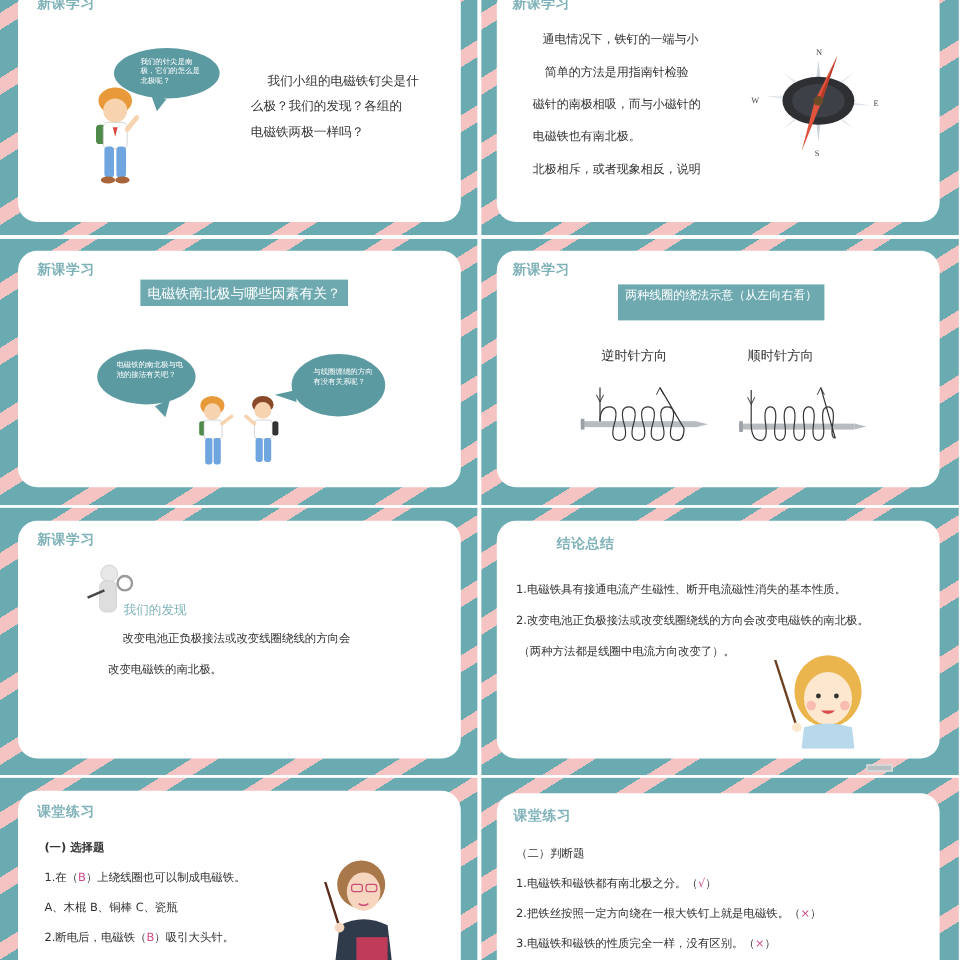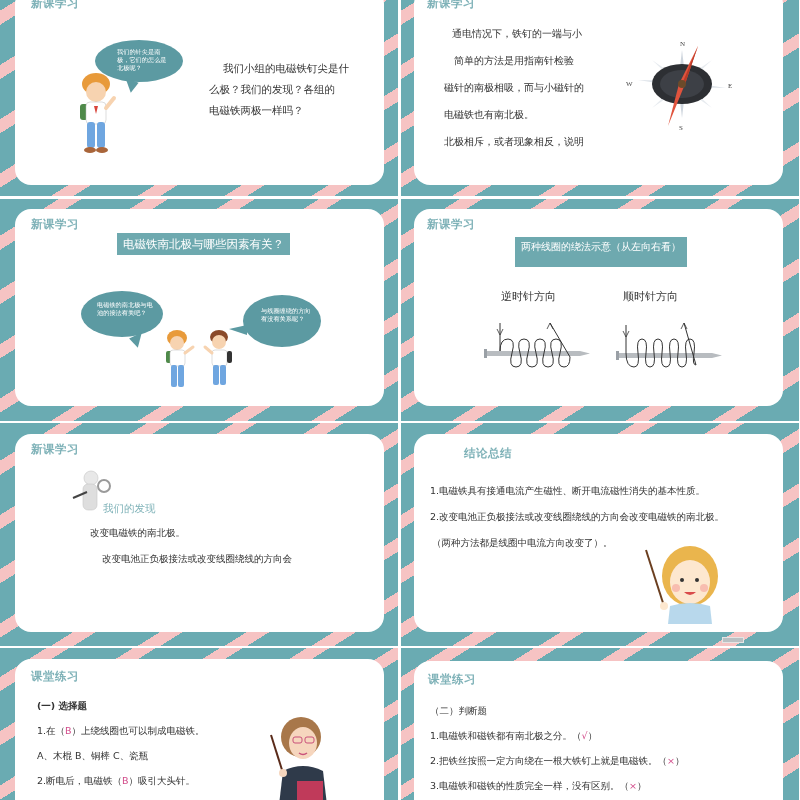--- a/index.html
+++ b/index.html
@@ -183,22 +183,22 @@
     <div class="slide-title" style="top:8px;">新课学习</div>
 
     <svg style="position:absolute; left:56px; top:34px;" width="46" height="46" viewBox="0 0 46 46">
       <circle cx="20" cy="10" r="7" fill="#e8e8e8" stroke="#cfcfcf" stroke-width="0.8"></circle>
       <rect x="12" y="16" width="14" height="26" rx="5" fill="#dedede" stroke="#c8c8c8" stroke-width="0.6"></rect>
       <circle cx="33" cy="18" r="6" fill="none" stroke="#9a9a9a" stroke-width="2"></circle>
       <line x1="2" y1="30" x2="16" y2="24" stroke="#444" stroke-width="2"></line>
     </svg>
     <div class="strong-line" style="left:88px; top:68px; font-size:10.5px; color:#7fb2b8;">我们的发现</div>
     <div class="body-text" style="left:75px; top:86px; width:260px; font-size:9.5px; line-height:26px;">
+      <div style="text-indent:12px;">改变电池正负极接法或改变线圈绕线的方向会</div>
       <div>改变电磁铁的南北极。</div>
-      <div style="text-indent:12px;">改变电池正负极接法或改变线圈绕线的方向会</div>
     </div>
   </div>
 </div>
 
 <div class="slide" style="left:401px; top:423px; height:223px;">
   <div class="card" style="top:11px; height:198px; left:13px; right:16px;">
     <div class="slide-title" style="top:12px; left:14px;margin-left:36px;">结论总结</div>
     <div class="strong-line" style="left:16px; top:51px; font-size:9.5px;">1.电磁铁具有接通电流产生磁性、断开电流磁性消失的基本性质。</div>
     <div class="strong-line" style="left:16px; top:77px; font-size:9.5px;">2.改变电池正负极接法或改变线圈绕线的方向会改变电磁铁的南北极。</div>
     <div class="strong-line" style="left:18px; top:103px; font-size:9.5px;">（两种方法都是线圈中电流方向改变了）。</div>

